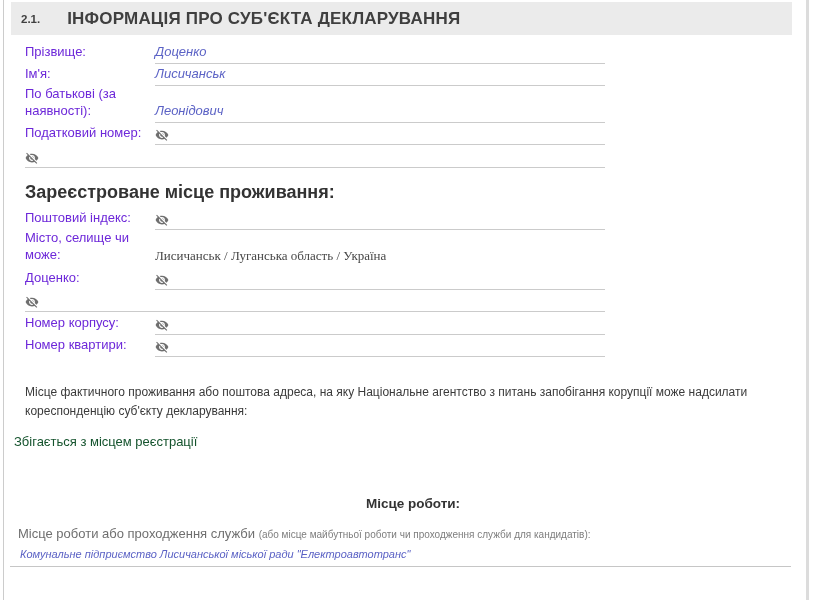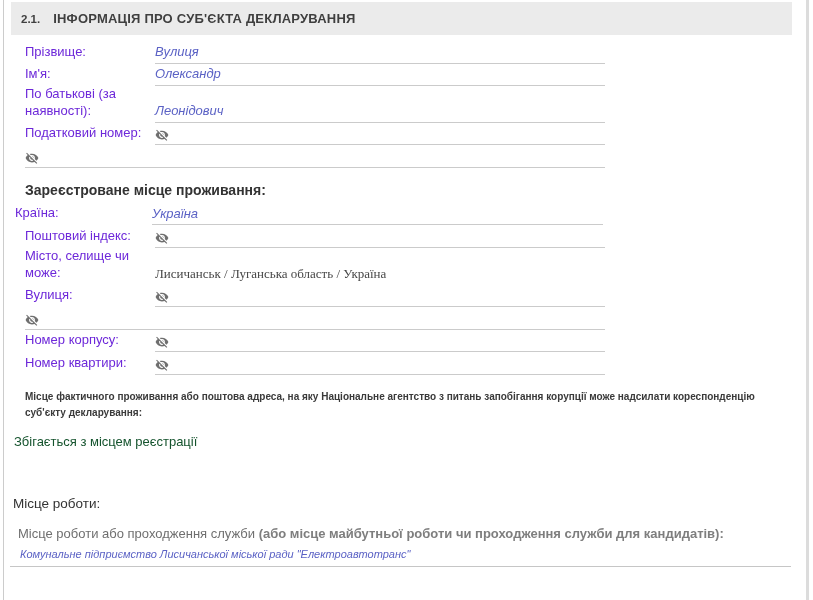--- a/index.html
+++ b/index.html
@@ -10,24 +10,24 @@
     -webkit-font-smoothing:antialiased;
   }
   
   .edge-left{position:absolute;left:3px;top:0;width:1px;height:600px;background:#cccccc;}
   .edge-right{position:absolute;left:806px;top:0;width:3px;height:600px;background:#dcdcdc;}
 
   
   .section-bar{
     margin:2px 0 0 11px;width:781px;height:33px;
     background:#ebebeb;display:flex;align-items:center;
-    box-sizing:border-box;padding-left:10px;
+    box-sizing:border-box;padding-left:10px;gap:14px;
   }
   .section-bar .num{font-size:11.5px;font-weight:bold;color:#3f3f3f;margin-right:13px;}
-  .section-bar .ttl{font-size:13px;font-weight:bold;color:#3f3f3f;letter-spacing:.2px;}
+  .section-bar .ttl{font-size:17px;font-weight:bold;color:#3f3f3f;letter-spacing:.2px;}
 
   
   .rows{margin-top:6px;}
   .field-row{
     display:flex;align-items:flex-end;
     margin-left:25px;width:580px;min-height:22.5px;box-sizing:border-box;
   }
   .field-row.outdent{margin-left:15px;width:588px;}
   .f-label{
     width:130px;flex:none;font-size:13px;color:#6d28d9;
@@ -41,36 +41,36 @@
   }
   .field-row.t-plain .f-value{border-bottom:none;}
   .f-text{font-size:13px;line-height:1.2;}
   .t-link .f-text{color:#5b62c5;font-style:italic;}
   .t-plain .f-text{color:#474747;font-family:Liberation Serif, serif;}
   .eye-icon{display:none;width:14px;height:14px;margin-bottom:-1px;}
   .t-hidden .eye-icon{display:inline-block;}
 
   
   .sub-heading{
-    margin:14px 0 5px 25px;font-size:14px;font-weight:bold;color:#333;
+    margin:14px 0 5px 25px;font-size:18px;font-weight:bold;color:#333;
   }
 
   
   .corr-heading{
-    margin:14px 0 0 25px;width:765px;
-    font-size:10px;font-weight:bold;color:#3a3a3a;line-height:1.6;
+    margin:26px 0 0 25px;width:765px;
+    font-size:12px;font-weight:normal;color:#3a3a3a;line-height:1.6;
   }
   .corr-value{
     margin:13px 0 0 14px;font-size:13px;color:#14532d;
   }
 
   
-  .work-heading{margin:47px 0 0 13px;font-size:13.5px;font-weight:normal;color:#333;}
+  .work-heading{margin:47px 0 0 13px;font-size:13.5px;font-weight:bold;color:#333;text-align:center;}
   .wf-label{margin:15px 0 0 18px;font-size:13px;color:#6f6f6f;}
-  .wf-label .note{font-size:13px;color:#7e7e7e;font-weight:bold;}
+  .wf-label .note{font-size:10px;color:#7e7e7e;}
   .wf-value{
     margin:7px 0 0 10px;width:781px;box-sizing:border-box;
     border-bottom:1px solid #c6c6c6;padding:0 0 6px 10px;
     font-size:11px;font-style:italic;color:#5b62c5;
   }
 </style>
 </head>
 <body>
 
 <div class="edge-left"></div>
@@ -80,29 +80,29 @@
   <span class="num">2.1.</span>
   <span class="ttl">ІНФОРМАЦІЯ ПРО СУБ'ЄКТА ДЕКЛАРУВАННЯ</span>
 </div>
 
 <div class="rows">
 
     <div class="field-row t-link">
       <div class="f-label">Прізвище:</div>
       <div class="f-value">
 
-        <span class="f-text">Вулиця</span>
+        <span class="f-text">Доценко</span>
       </div>
     </div>
 
     <div class="field-row t-link">
       <div class="f-label">Ім'я:</div>
       <div class="f-value">
 
-        <span class="f-text">Олександр</span>
+        <span class="f-text">Лисичанськ</span>
       </div>
     </div>
 
     <div class="field-row t-link">
       <div class="f-label">По батькові (за наявності):</div>
       <div class="f-value">
 
         <span class="f-text">Леонідович</span>
       </div>
     </div>
@@ -124,48 +124,41 @@
         </svg>
         <span class="f-text"></span>
       </div>
     </div>
   </div>
 
 <div class="sub-heading">Зареєстроване місце проживання:</div>
 
 <div class="rows" style="margin-top:4px">
 
-    <div class="field-row t-link outdent">
-      <div class="f-label">Країна:</div>
-      <div class="f-value">
-
-        <span class="f-text">Україна</span>
-      </div>
-    </div>
 
     <div class="field-row t-hidden">
       <div class="f-label">Поштовий індекс:</div>
       <div class="f-value">
         <svg class="eye-icon" viewBox="0 0 24 24" fill="#6f6f6f">
           <path d="M12 7c2.76 0 5 2.24 5 5 0 .65-.13 1.26-.36 1.83l2.92 2.92c1.51-1.26 2.7-2.89 3.43-4.75-1.73-4.39-6-7.5-11-7.5-1.4 0-2.74.25-3.98.7l2.16 2.16C10.74 7.13 11.35 7 12 7zM2 4.27l2.28 2.28.46.46C3.08 8.3 1.78 10.02 1 12c1.73 4.39 6 7.5 11 7.5 1.55 0 3.03-.3 4.38-.84l.42.42L19.73 22 21 20.73 3.27 3 2 4.27zM7.53 9.8l1.55 1.55c-.05.21-.08.43-.08.65 0 1.66 1.34 3 3 3 .22 0 .44-.03.65-.08l1.55 1.55c-.67.33-1.41.53-2.2.53-2.76 0-5-2.24-5-5 0-.79.2-1.53.53-2.2zm4.31-.78 3.15 3.15.02-.16c0-1.66-1.34-3-3-3l-.17.01z"></path>
         </svg>
         <span class="f-text"></span>
       </div>
     </div>
 
     <div class="field-row t-plain">
       <div class="f-label">Місто, селище чи може:</div>
       <div class="f-value">
 
         <span class="f-text">Лисичанськ / Луганська область / Україна</span>
       </div>
     </div>
 
     <div class="field-row t-hidden">
-      <div class="f-label">Вулиця:</div>
+      <div class="f-label">Доценко:</div>
       <div class="f-value">
         <svg class="eye-icon" viewBox="0 0 24 24" fill="#6f6f6f">
           <path d="M12 7c2.76 0 5 2.24 5 5 0 .65-.13 1.26-.36 1.83l2.92 2.92c1.51-1.26 2.7-2.89 3.43-4.75-1.73-4.39-6-7.5-11-7.5-1.4 0-2.74.25-3.98.7l2.16 2.16C10.74 7.13 11.35 7 12 7zM2 4.27l2.28 2.28.46.46C3.08 8.3 1.78 10.02 1 12c1.73 4.39 6 7.5 11 7.5 1.55 0 3.03-.3 4.38-.84l.42.42L19.73 22 21 20.73 3.27 3 2 4.27zM7.53 9.8l1.55 1.55c-.05.21-.08.43-.08.65 0 1.66 1.34 3 3 3 .22 0 .44-.03.65-.08l1.55 1.55c-.67.33-1.41.53-2.2.53-2.76 0-5-2.24-5-5 0-.79.2-1.53.53-2.2zm4.31-.78 3.15 3.15.02-.16c0-1.66-1.34-3-3-3l-.17.01z"></path>
         </svg>
         <span class="f-text"></span>
       </div>
     </div>
 
     <div class="field-row t-hidden">
       <div class="f-value">

